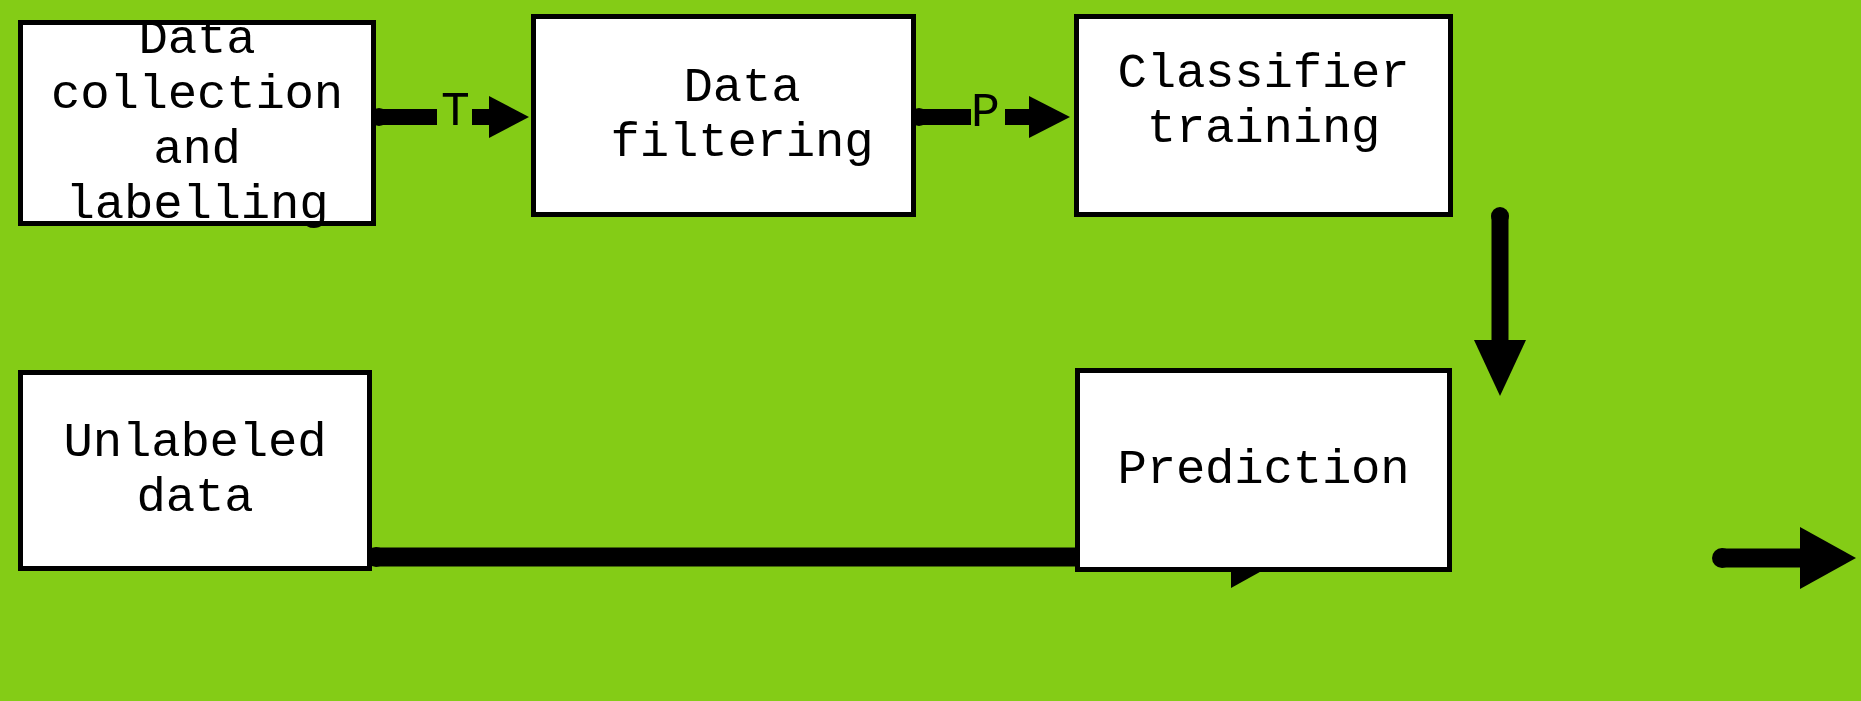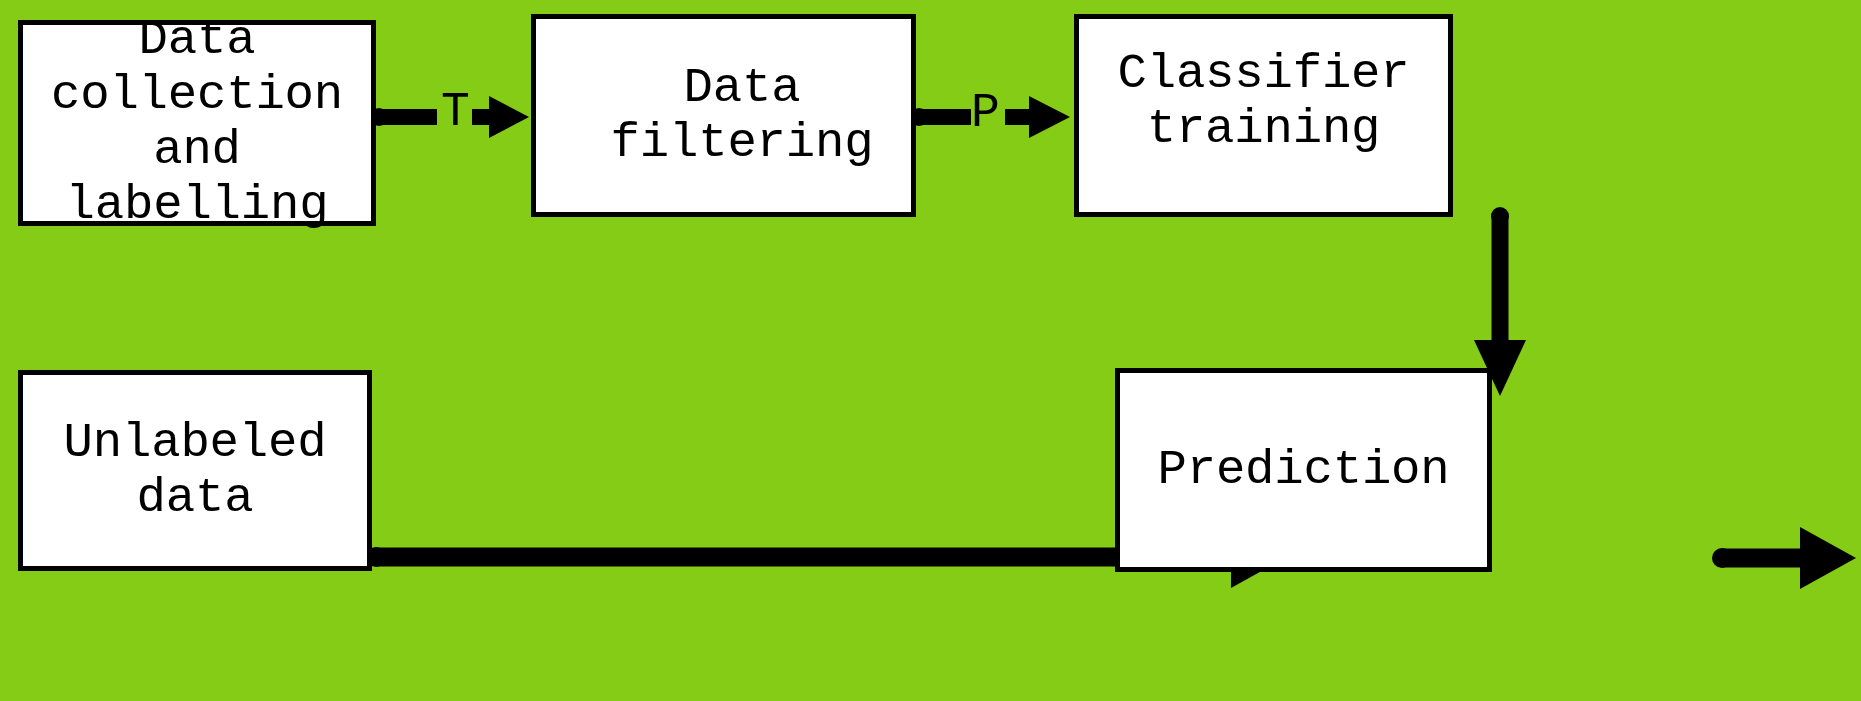--- a/index.html
+++ b/index.html
@@ -117,21 +117,21 @@
   <div class="node" style="left:1074px; top:14px; width:379px; height:203px; align-items:flex-start; padding-top:28px;">
     <span class="node-label">Classifier
 training</span>
   </div>
 
   <div class="node" style="left:18px; top:370px; width:354px; height:201px;text-align:center;">
     <span class="node-label">Unlabeled
 data</span>
   </div>
 
-  <div class="node" style="left:1075px; top:368px; width:377px; height:204px;margin-left:40px;">
+  <div class="node" style="left:1075px; top:368px; width:377px; height:204px;">
     <span class="node-label">Prediction</span>
   </div>
 
   <div class="edge-label" style="left:433px; top:88px; width:45px;">T</div>
 
   <div class="edge-label" style="left:963px; top:89px; width:45px;">P</div>
 
 </div>
 
 </body></html>

